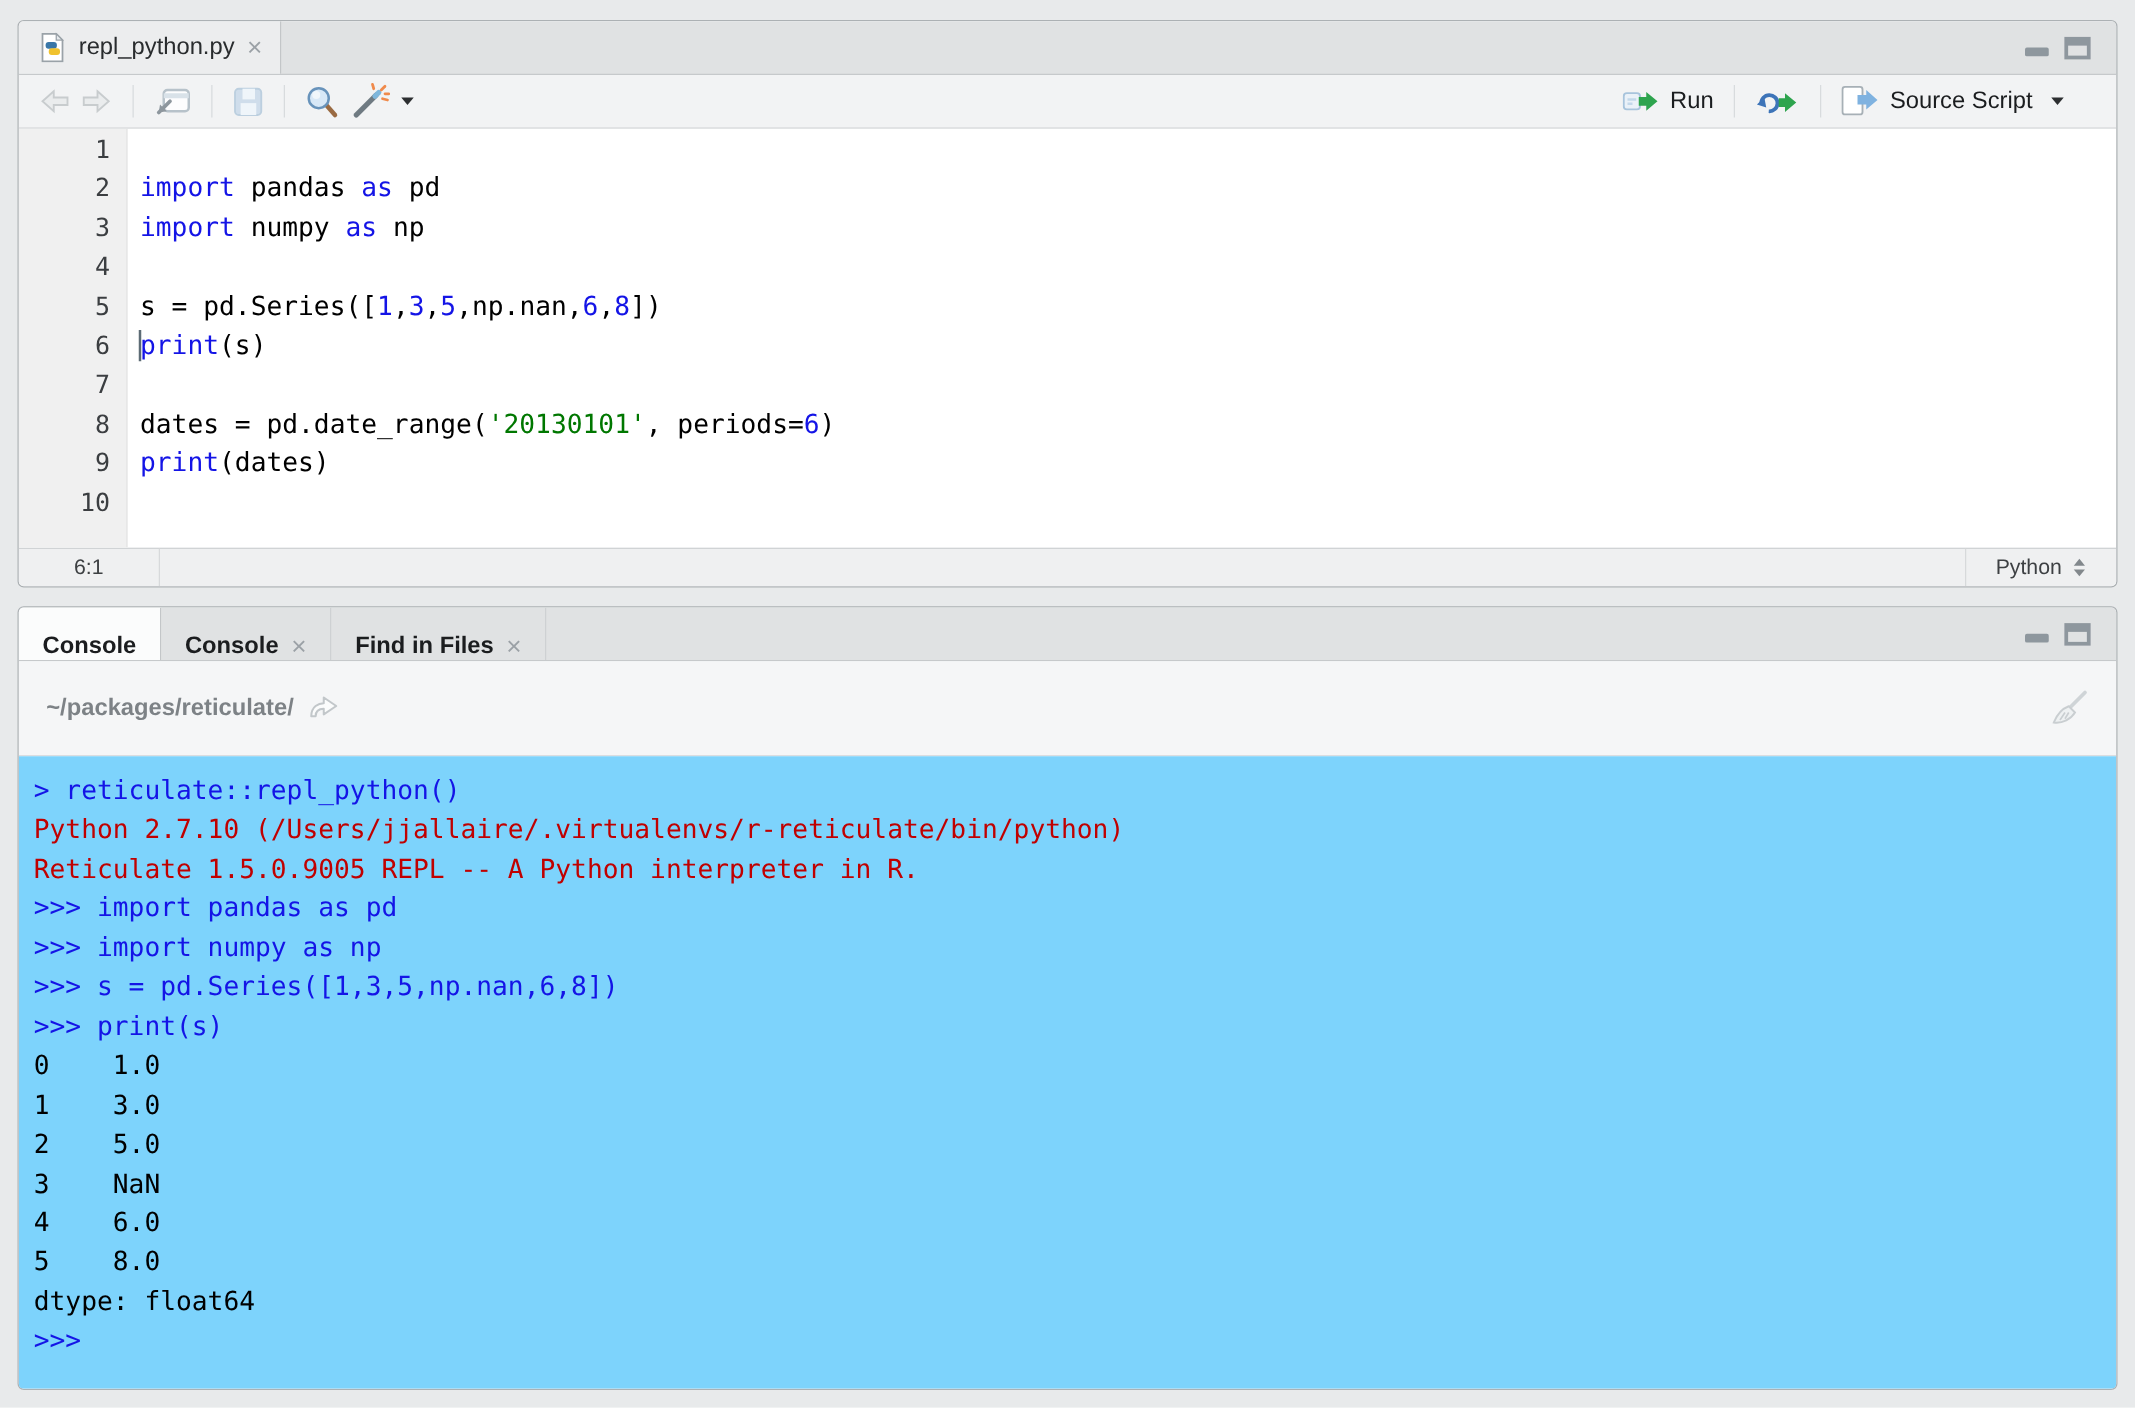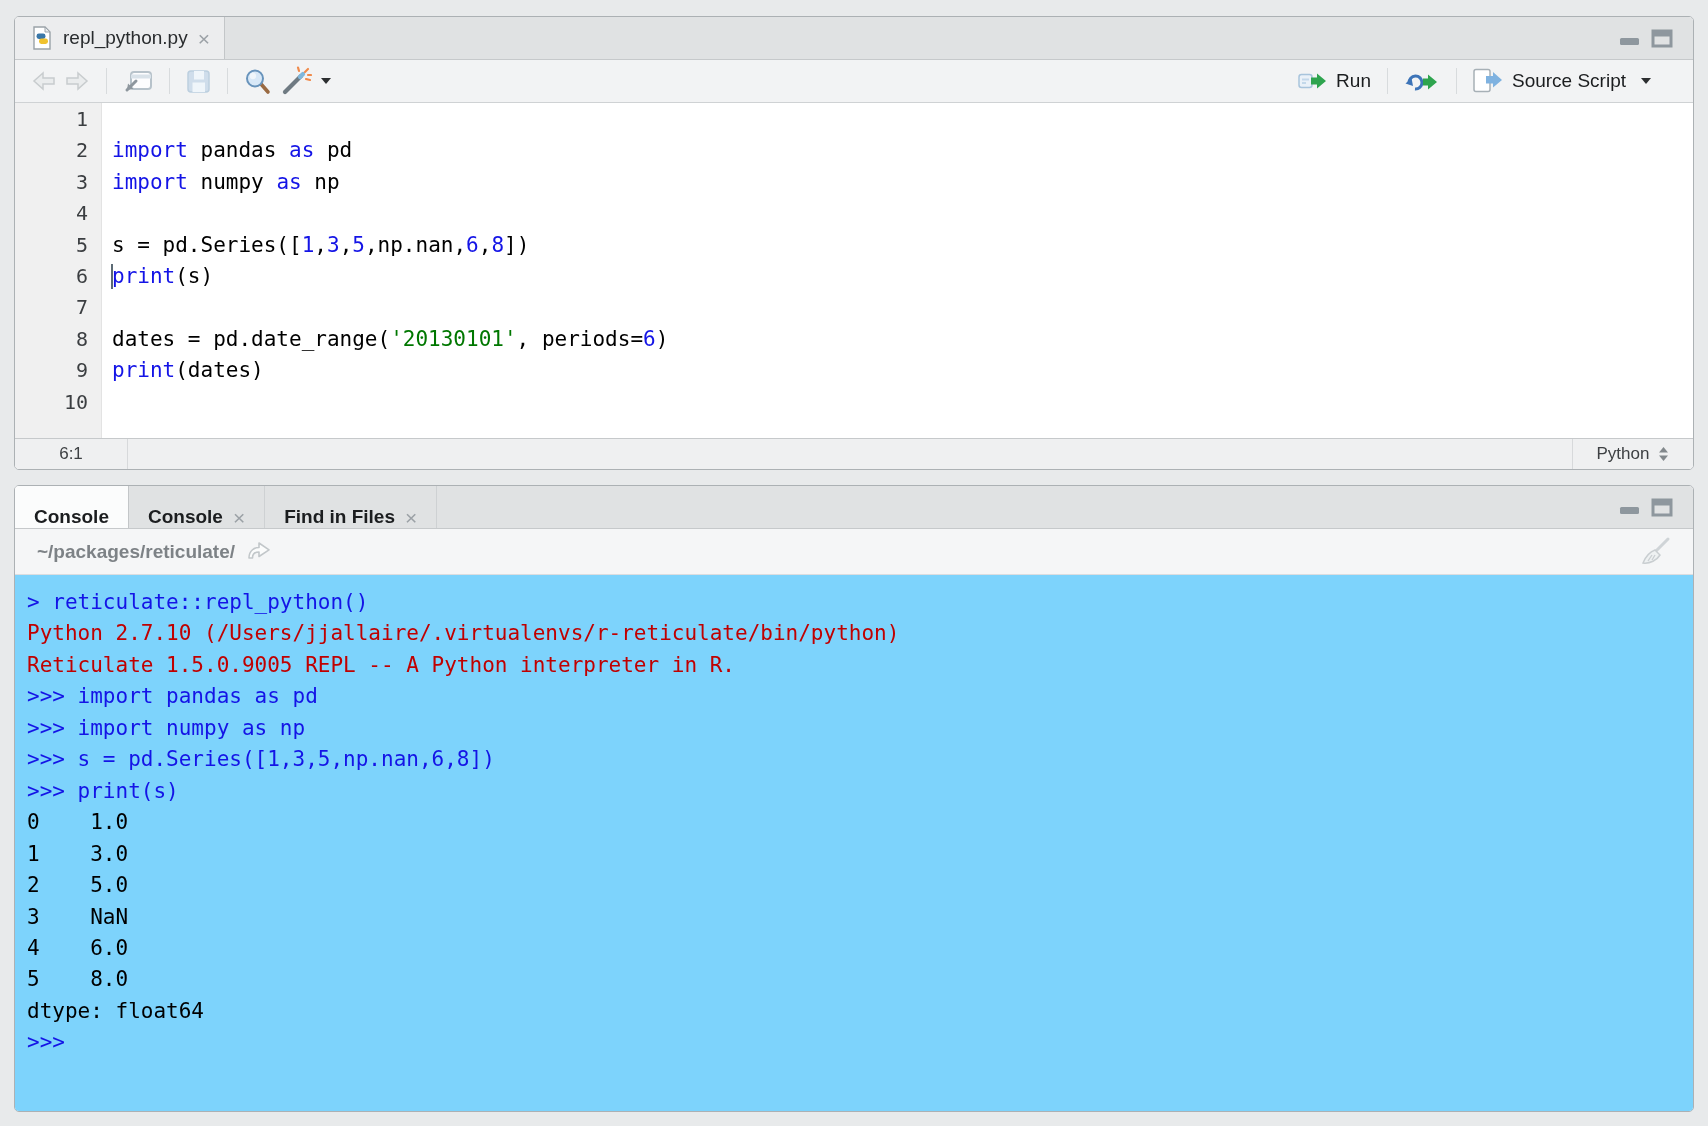--- a/index.html
+++ b/index.html
@@ -51,21 +51,21 @@
   
   .statusbar{flex:0 0 30px;background:#eff0f1;border-top:1px solid #c6c9cb;display:flex;align-items:stretch;
              font-size:17px;color:#3d4043;}
   .status-cell{display:flex;align-items:center;justify-content:center;}
   .status-cursor{width:112px;border-right:1px solid #d7d9db;}
   .status-fill{flex:1;}
   .status-lang{width:120px;border-left:1px solid #d7d9db;gap:9px;align-items:center;}
 
   
   .wd-row{flex:0 0 43px;background:#f5f6f7;border-bottom:1px solid #dbdde0;display:flex;align-items:center;
-          padding:1px 22px;gap:10px;}
+          padding:16px 22px;gap:10px;}
   .wd-path{font-size:19px;font-weight:700;color:#7d8286;}
   .console-output{flex:1;background:#7dd3fc;padding:12px 0 0 12px;font-family:"DejaVu Sans Mono",monospace;
                   font-size:21px;line-height:31.45px;overflow:hidden;}
   .console-line{white-space:pre;}
   .console-line.input{color:var(--c-keyword);}
   .console-line.message{color:var(--c-error);}
   .console-line.output{color:#000000;}
 </style>
 </head>
 <body>

